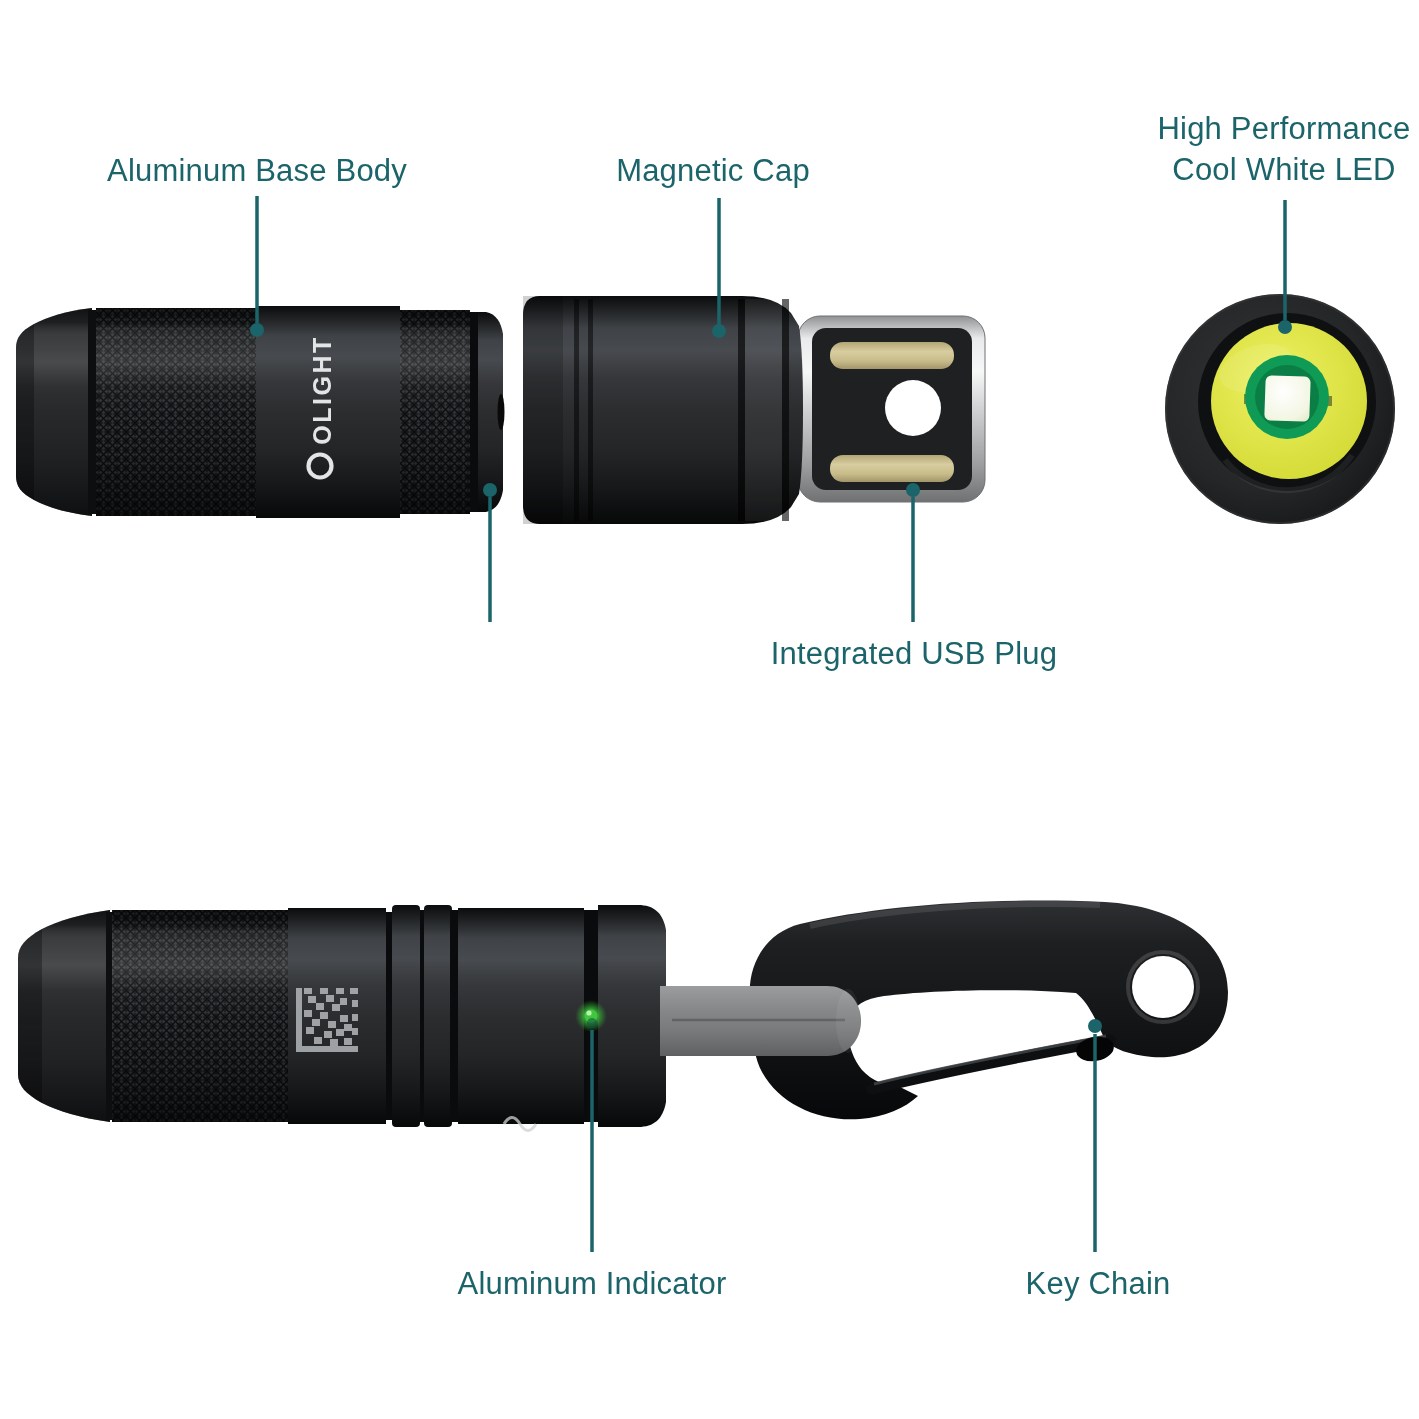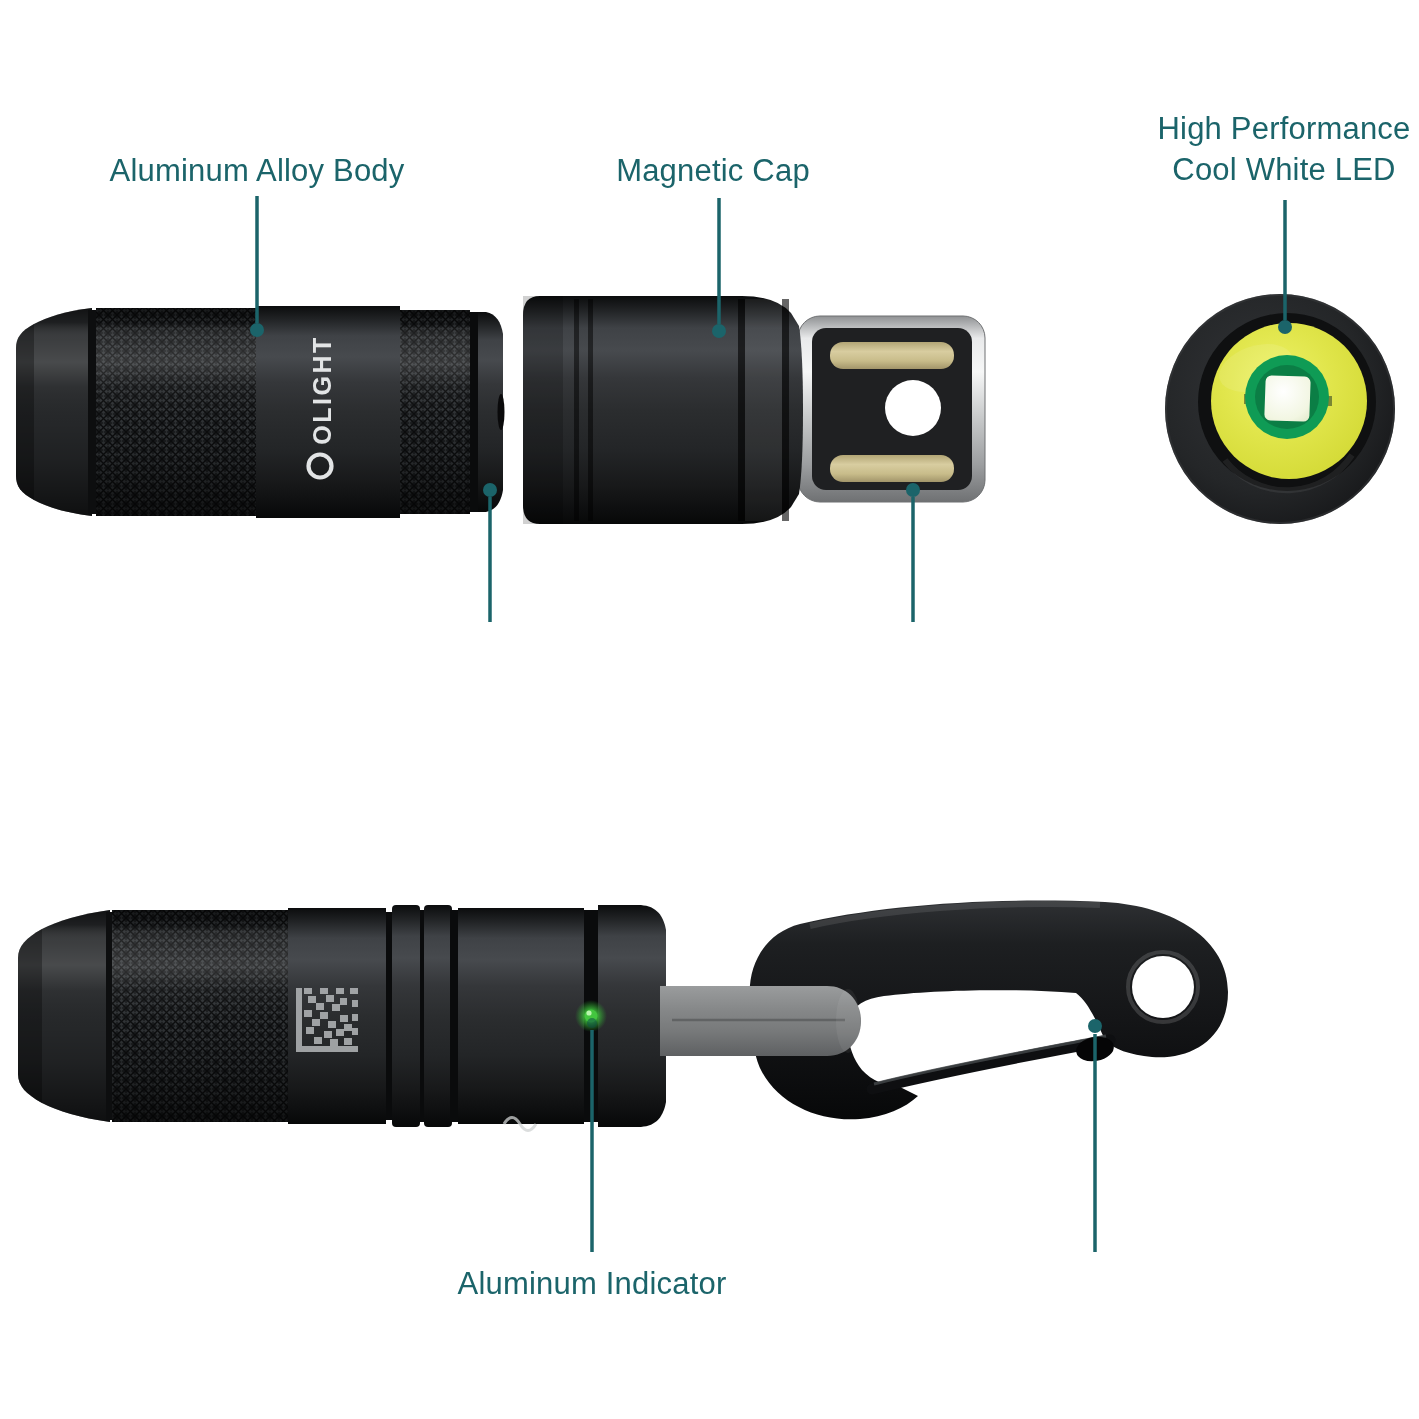--- a/index.html
+++ b/index.html
@@ -245,26 +245,28 @@
       <circle cx="490" cy="490" r="7" stroke="none"></circle>
       <line x1="490" y1="497" x2="490" y2="622"></line>
       <circle cx="913" cy="490" r="7" stroke="none"></circle>
       <line x1="913" y1="497" x2="913" y2="622"></line>
       <line x1="592" y1="1030" x2="592" y2="1252"></line>
       <circle cx="1095" cy="1026" r="7" stroke="none"></circle>
       <line x1="1095" y1="1034" x2="1095" y2="1252"></line>
     </g>
   </svg>
 
-  <div class="label" style="left:107px;top:150px;">Aluminum Alloy Body</div>
+  <div class="label" style="left:107px;top:150px;">Aluminum Base Body</div>
 
   <div class="label" style="left:563px;top:150px;">Magnetic Cap</div>
 
   <div class="label" style="left:1134px;top:108px;">
     <span class="ln">High Performance</span>
     <span class="ln">Cool White LED</span>
   </div>
 
 
+  <div class="label" style="left:764px;top:633px;">Integrated USB Plug</div>
 
   <div class="label" style="left:442px;top:1263px;">Aluminum Indicator</div>
 
+  <div class="label" style="left:948px;top:1263px;">Key Chain</div>
 </div>
 
 </body></html>

